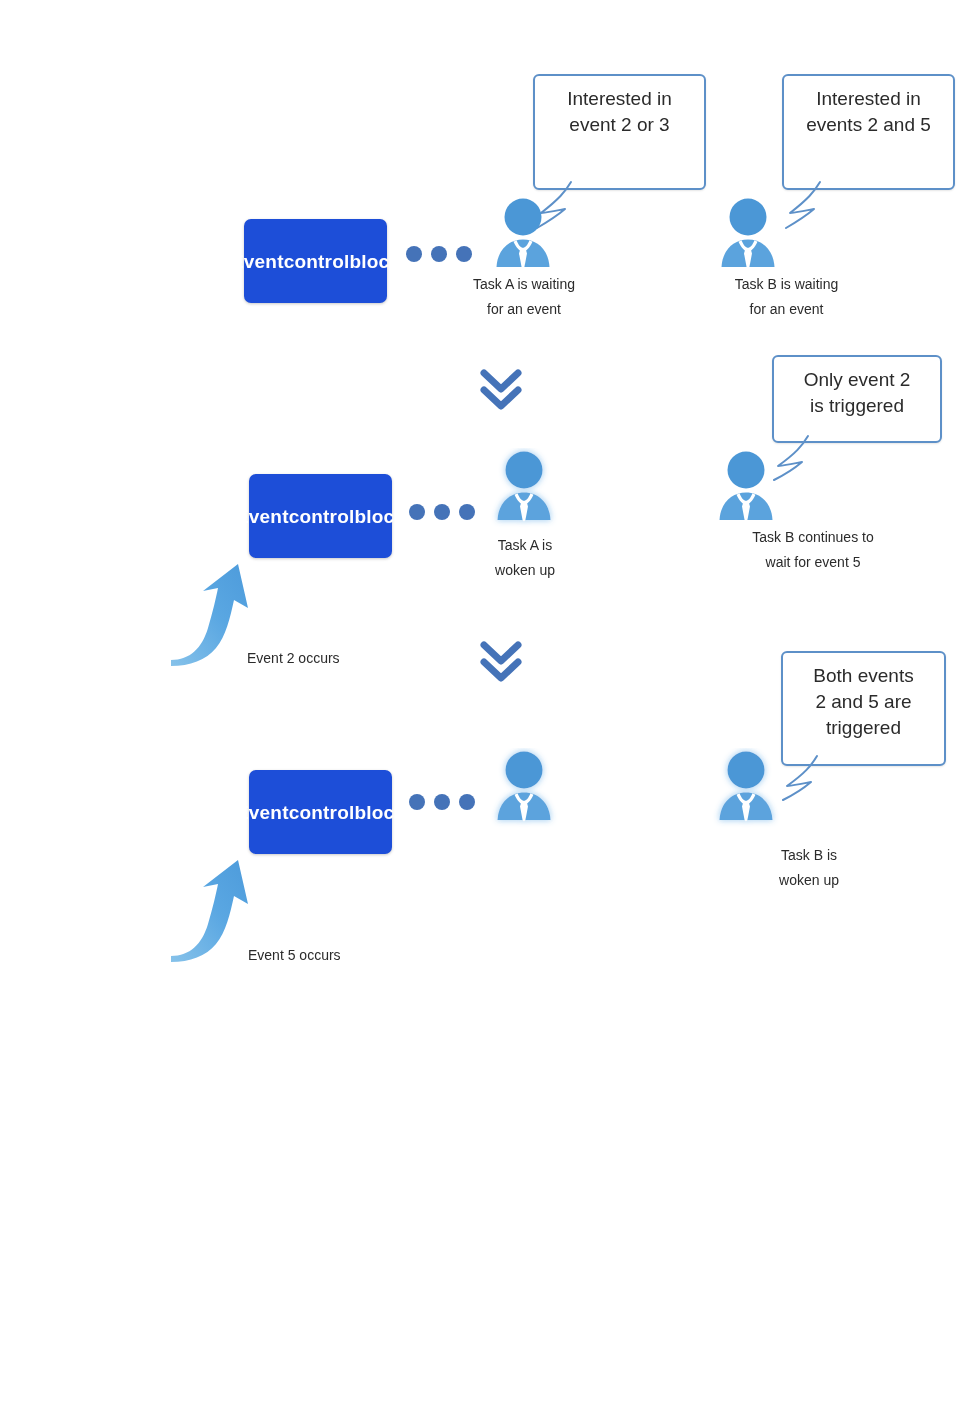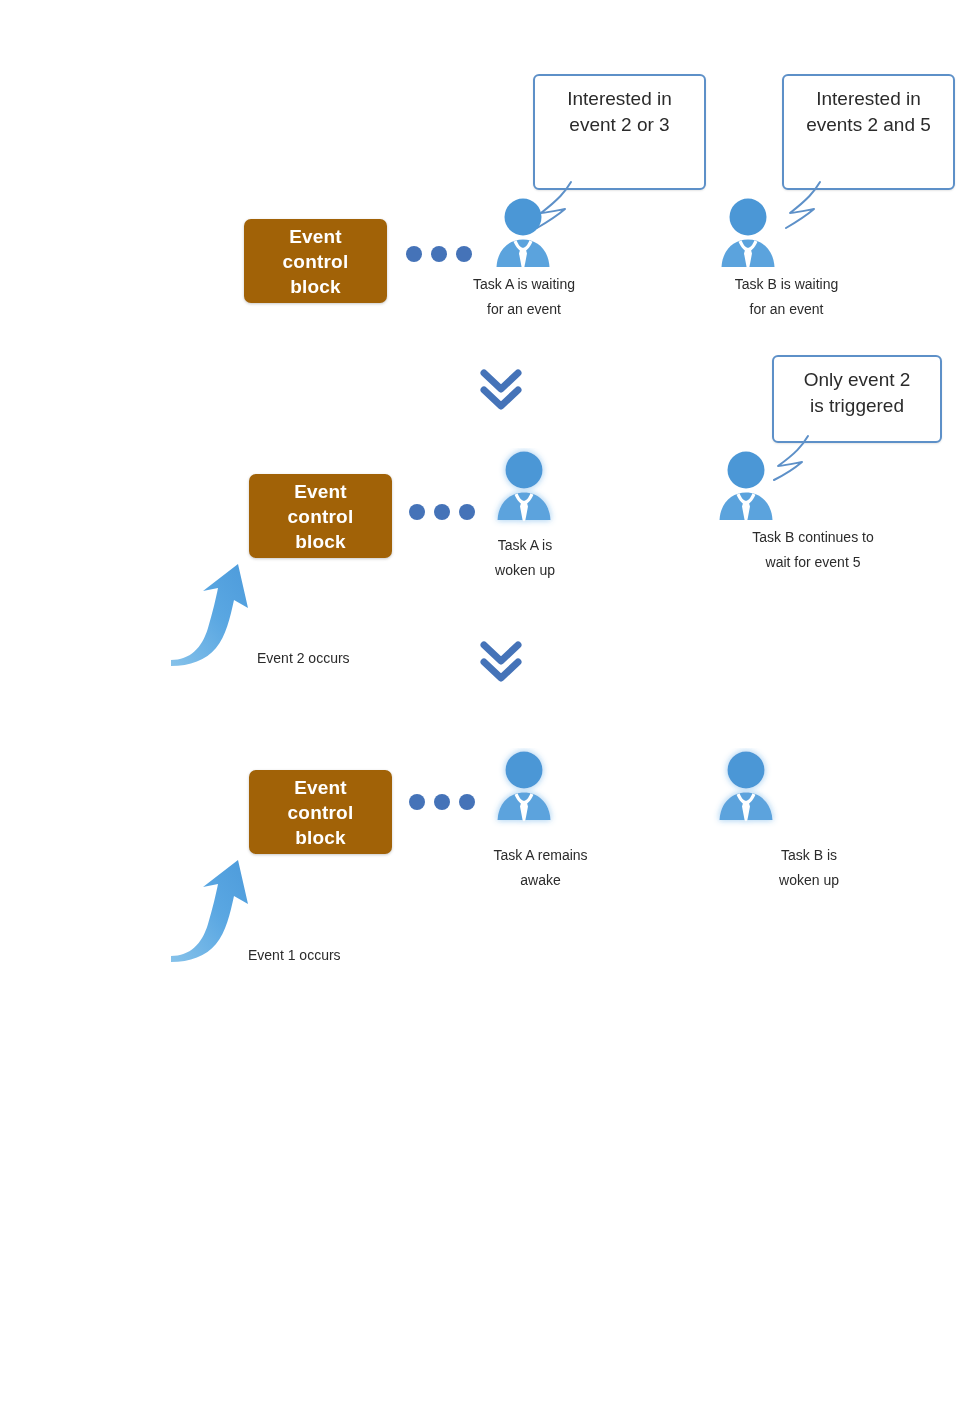--- a/index.html
+++ b/index.html
@@ -16,29 +16,29 @@
   }
   .stage {
     position: absolute;
     left: 0; top: 0;
     width: 965px;
     height: 1414px;
   }
   
   .ecb {
     position: absolute;
-    background: #a16207;
+    background: #1d4ed8;
     border-radius: 7px;
     color: #ffffff;
     font-weight: bold;
     font-size: 19px;
     line-height: 25px;
     text-align: center;
     display: flex;
-    flex-direction: column;
+    flex-direction: row;
     align-items: center;
     justify-content: center;
     box-shadow: 0 1px 3px rgba(0,0,0,0.22);
     letter-spacing: 0.2px;
   }
   .ecb span { display: block; }
   
   .dots {
     position: absolute;
     display: flex;
@@ -237,51 +237,57 @@
                C 22 98 34 86 40 66
                C 45 49 48 36 50 26
                L 35 29
                L 70 2
                L 80 46
                L 66 38
                C 62 56 58 74 48 86
                C 38 98 22 104 3 104 Z" fill="url(#arrowgrad)"></path>
     </svg>
   </div>
-  <div class="caption left" style="left:257px; top:646px; width:220px;">Event 2 occurs</div>
+  <div class="caption left" style="left:247px; top:646px; width:220px;">Event 2 occurs</div>
 
   <div class="chevron" style="left:478px; top:640px;">
     <svg viewBox="0 0 46 48">
       <path d="M6 5 L23 21 L40 5" fill="none" stroke="#4573b8" stroke-width="7" stroke-linecap="round" stroke-linejoin="round"></path>
       <path d="M6 22 L23 38 L40 22" fill="none" stroke="#4573b8" stroke-width="7" stroke-linecap="round" stroke-linejoin="round"></path>
     </svg>
   </div>
 
+  <div class="bubble" style="left:781px; top:651px; width:165px; height:117px;">
+    <div class="box" style="height:115px;">Both events
+2 and 5 are
+triggered</div>
+    <svg class="tail" style="left:-8px; top:102px; width:70px; height:54px;" viewBox="0 0 70 54">
+      <path d="M44 3 C 38 13 32 20 14 33 C 24 32 32 30 38 29 C 31 35 22 41 10 47" fill="#ffffff" stroke="#5d90c8" stroke-width="2" stroke-linejoin="round" stroke-linecap="round"></path>
+    </svg>
+  </div>
 
   <div class="ecb" style="left:249px; top:770px; width:143px; height:84px;">
     <span>Event</span>
     <span>control</span>
     <span>block</span>
   </div>
 
   <div class="dots" style="left:409px; top:794px;">
     <i></i>
     <i></i>
     <i></i>
   </div>
 
   <div class="person" style="left:490px; top:748px;">
     <svg viewBox="0 0 68 80">
       <g filter="url(#glow)">
           <use href="#person-sym" x="0" y="0" width="68" height="80"></use>
         </g>
     </svg>
   </div>
-  <div class="caption center" style="left:448px; top:843px; width:185px;">Task A remains
-awake</div>
 
   <div class="person" style="left:712px; top:748px;">
     <svg viewBox="0 0 68 80">
       <g filter="url(#glow)">
           <use href="#person-sym" x="0" y="0" width="68" height="80"></use>
         </g>
     </svg>
   </div>
   <div class="caption left" style="left:709px; top:843px; width:200px;text-align:center;">Task B is
 woken up</div>
@@ -292,15 +298,15 @@
                C 22 98 34 86 40 66
                C 45 49 48 36 50 26
                L 35 29
                L 70 2
                L 80 46
                L 66 38
                C 62 56 58 74 48 86
                C 38 98 22 104 3 104 Z" fill="url(#arrowgrad)"></path>
     </svg>
   </div>
-  <div class="caption left" style="left:248px; top:943px; width:220px;">Event 1 occurs</div>
+  <div class="caption left" style="left:248px; top:943px; width:220px;">Event 5 occurs</div>
 
 </div>
 
 </body></html>

